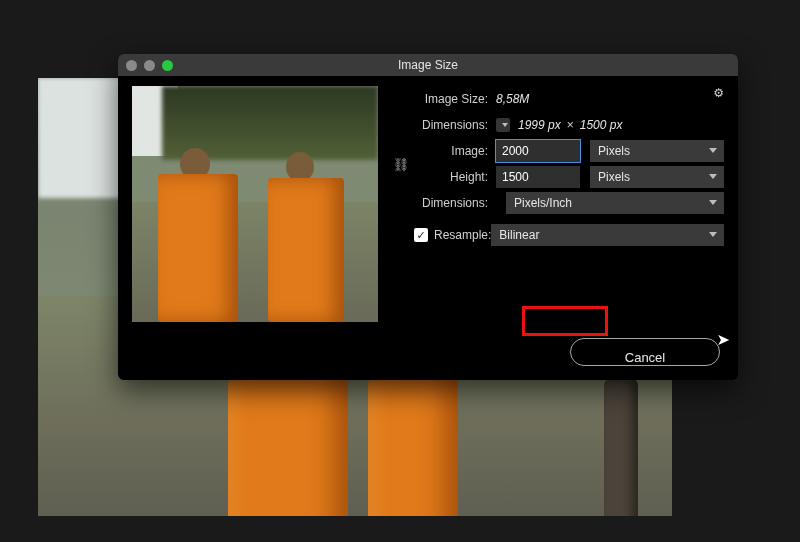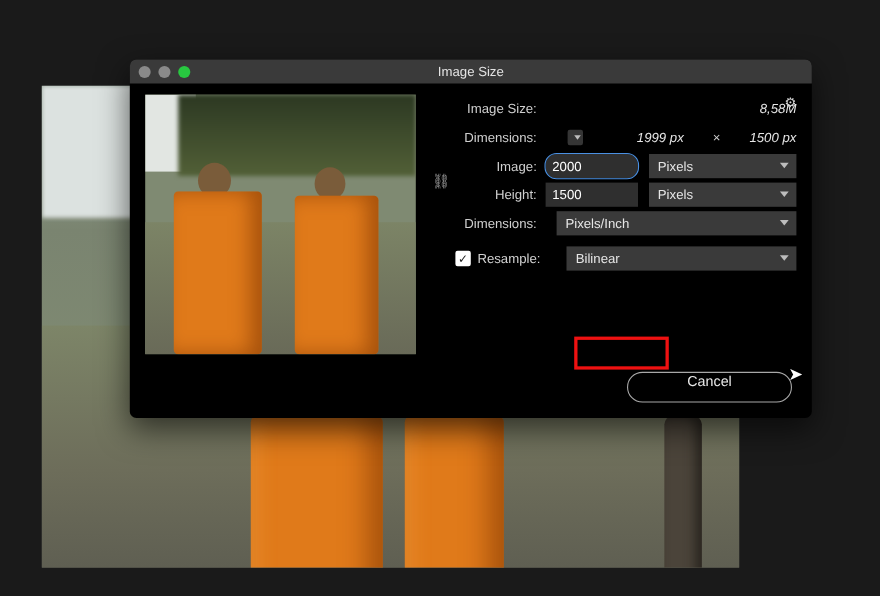--- a/index.html
+++ b/index.html
@@ -51,48 +51,48 @@
   .preview .ptrees{position:absolute;left:30px;top:0;right:0;height:74px;background:linear-gradient(180deg,#2c3822,#526037);filter:blur(2px);}
   .preview .pground{position:absolute;left:0;bottom:0;right:0;height:120px;background:linear-gradient(180deg,#7c8466,#696a58);}
   .pmonk { position:absolute; background:#e07a1a; border-radius:4px; box-shadow:inset -10px 0 18px rgba(120,50,0,.55);}
   .pmonk.a{left:26px; top:88px; width:80px; height:148px;}
   .pmonk.b{left:136px; top:92px; width:76px; height:144px;}
   .phead{position:absolute;background:#7a5c3a;border-radius:50%;}
   .phead.a{left:48px;top:62px;width:30px;height:32px;}
   .phead.b{left:154px;top:66px;width:28px;height:30px;}
 
   .form { flex:1; color:#d2d2d2; }
-  .row { display:flex; align-items:center; height:26px;justify-content:space-between; }
+  .row { display:flex; align-items:center; height:26px; }
   .lab { width:104px; text-align:right; padding-right:8px; color:#cfcfcf; font-size:12px; }
   .mini { background:#353535; width:14px; height:14px; display:inline-block; border-radius:2px; position:relative; }
   .mini::after{content:"";position:absolute;right:2px;top:5px;border-left:3px solid transparent;border-right:3px solid transparent;border-top:4px solid #bdbdbd;}
   .val { color:#e6e6e6;font-style:italic; }
   .sel {
     flex:1; height:22px; background:#3a3a3a; color:#e6e6e6;
     display:flex; align-items:center; padding:0 8px; position:relative; font-size:12px;
   }
   .sel::after{content:"";position:absolute;right:7px;top:8px;border-left:4px solid transparent;border-right:4px solid transparent;border-top:5px solid #bdbdbd;}
   .inp {
     width:84px; height:22px; background:#2f2f2f; color:#fff; border:none;
     padding:0 6px; font-size:12px;
   }
-  .inp.focus{ outline:1px solid #4a90e2;border-radius:10px; }
+  .inp.focus{ outline:1px solid #4a90e2; }
   .unit { width:110px; margin-left:10px; }
   .gear { position:absolute; right:14px; top:32px; color:#d4d4d4; }
   .link-col { width:18px; display:flex; flex-direction:column; align-items:center; justify-content:center; height:52px; }
   .link-icon { color:#a9a9a9; font-size:13px; }
 
   .red-box { border:3px solid #e11; }
   .resample-box { position:absolute; left:404px; top:252px; width:86px; height:30px; pointer-events:none; }
   .resample-inner { display:flex; align-items:center; height:30px; padding-left:6px; gap:6px; }
   .chk { width:14px; height:14px; background:#fff; display:inline-flex; align-items:center; justify-content:center; color:#222; font-size:11px; border-radius:2px; }
   .buttons { position:absolute; bottom:14px; right:18px; display:flex; gap:14px; }
   .btn {
     width:150px; height:28px; border:1px solid #a8a8a8; border-radius:14px;
-    background:transparent; color:#e9e9e9; font-size:13px; display:flex; align-items:flex-start; justify-content:center;
+    background:transparent; color:#e9e9e9; font-size:13px; display:flex; align-items:flex-end; justify-content:center;
     cursor:pointer;
   }
   .ok-wrap { position:relative; }
   .ok-red { position:absolute; left:-5px; top:-5px; right:-5px; bottom:-5px; border:3px solid #e11; pointer-events:none; }
   .cursor { position:absolute; right:8px; top:276px; color:#fff; font-size:16px; pointer-events:none; text-shadow:0 0 2px #000; }
 </style>
 </head>
 <body>
 
 <div class="canvas-bg">
@@ -171,21 +171,21 @@
       </div>
 
       <div class="row" style="margin-top:6px">
         <div style="width:16px"></div>
         <div class="resample-inner">
           <span class="chk">
               <span>✓</span>
             </span>
           <span>Resample:</span>
         </div>
-        <div class="sel" style="flex:1;margin-left:24px">
+        <div class="sel" style="flex:1;margin-left:0">
           <span>Bilinear</span>
         </div>
       </div>
     </div>
   </div>
 
   <div class="red-box resample-box"></div>
   <span class="cursor">➤</span>
 
   <div class="buttons">

